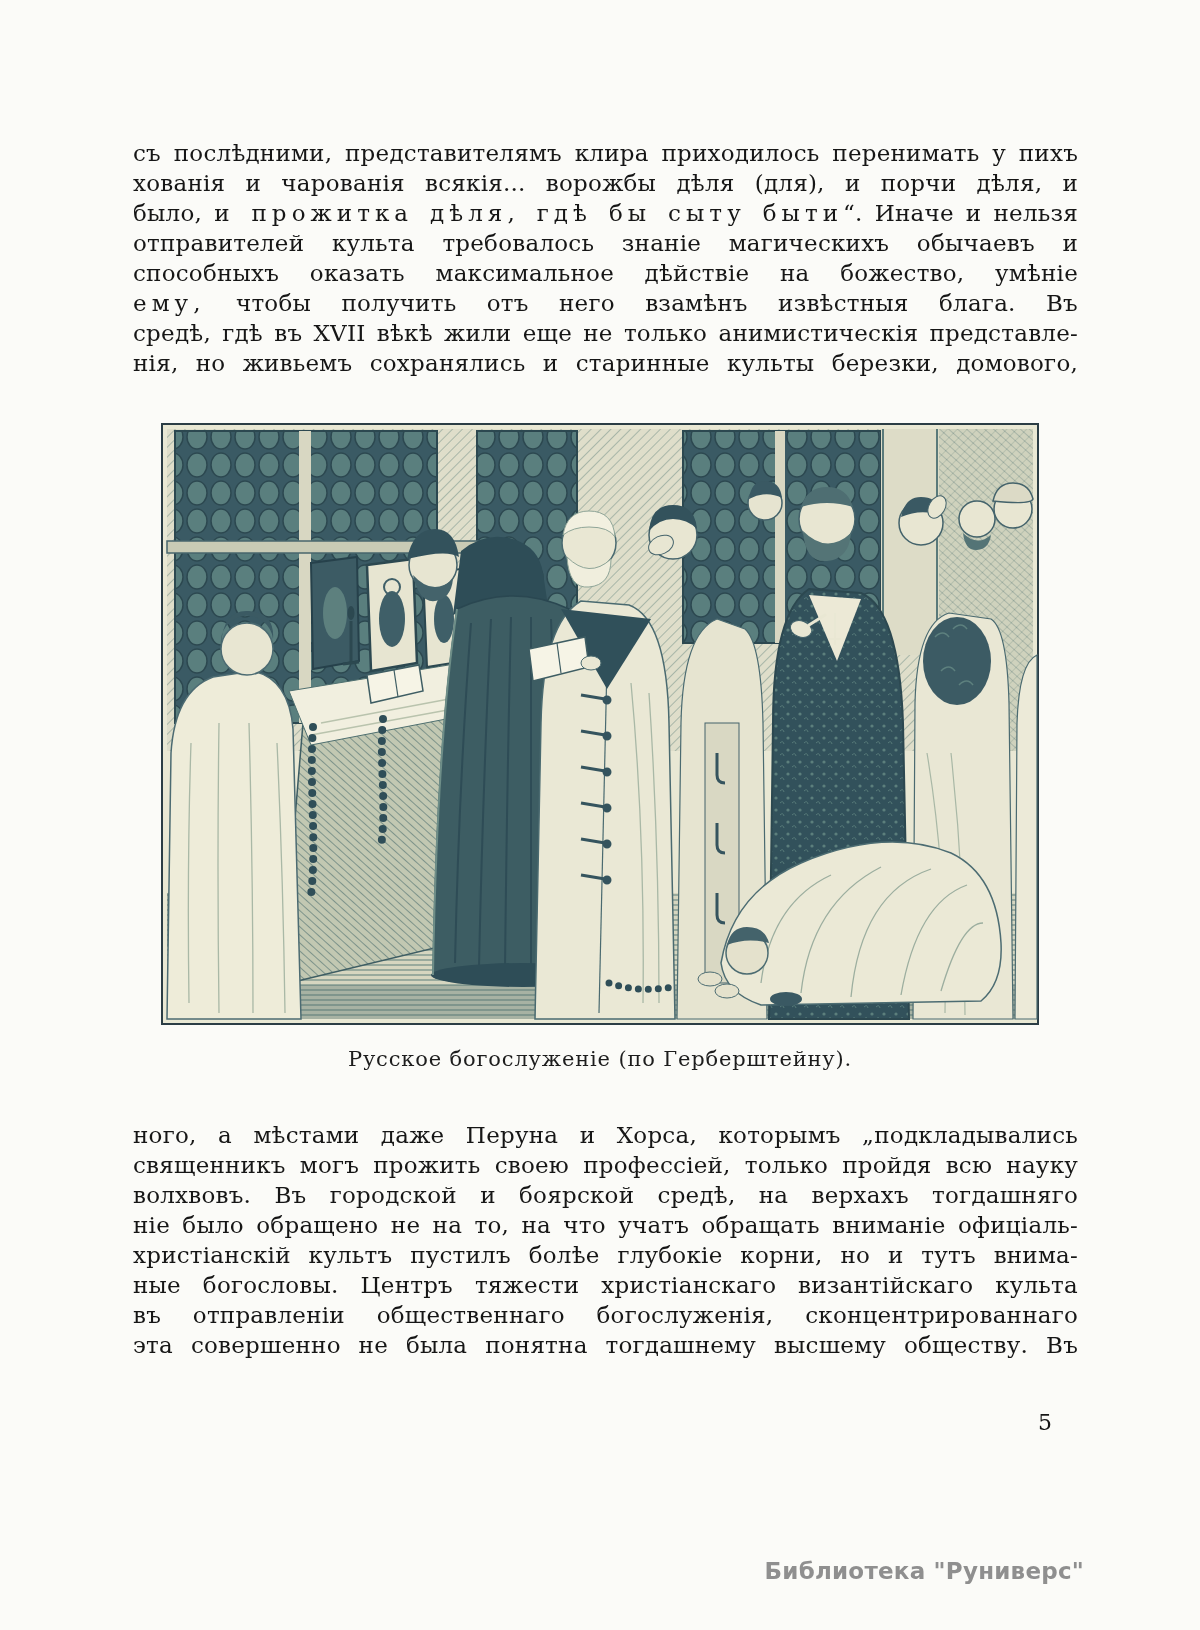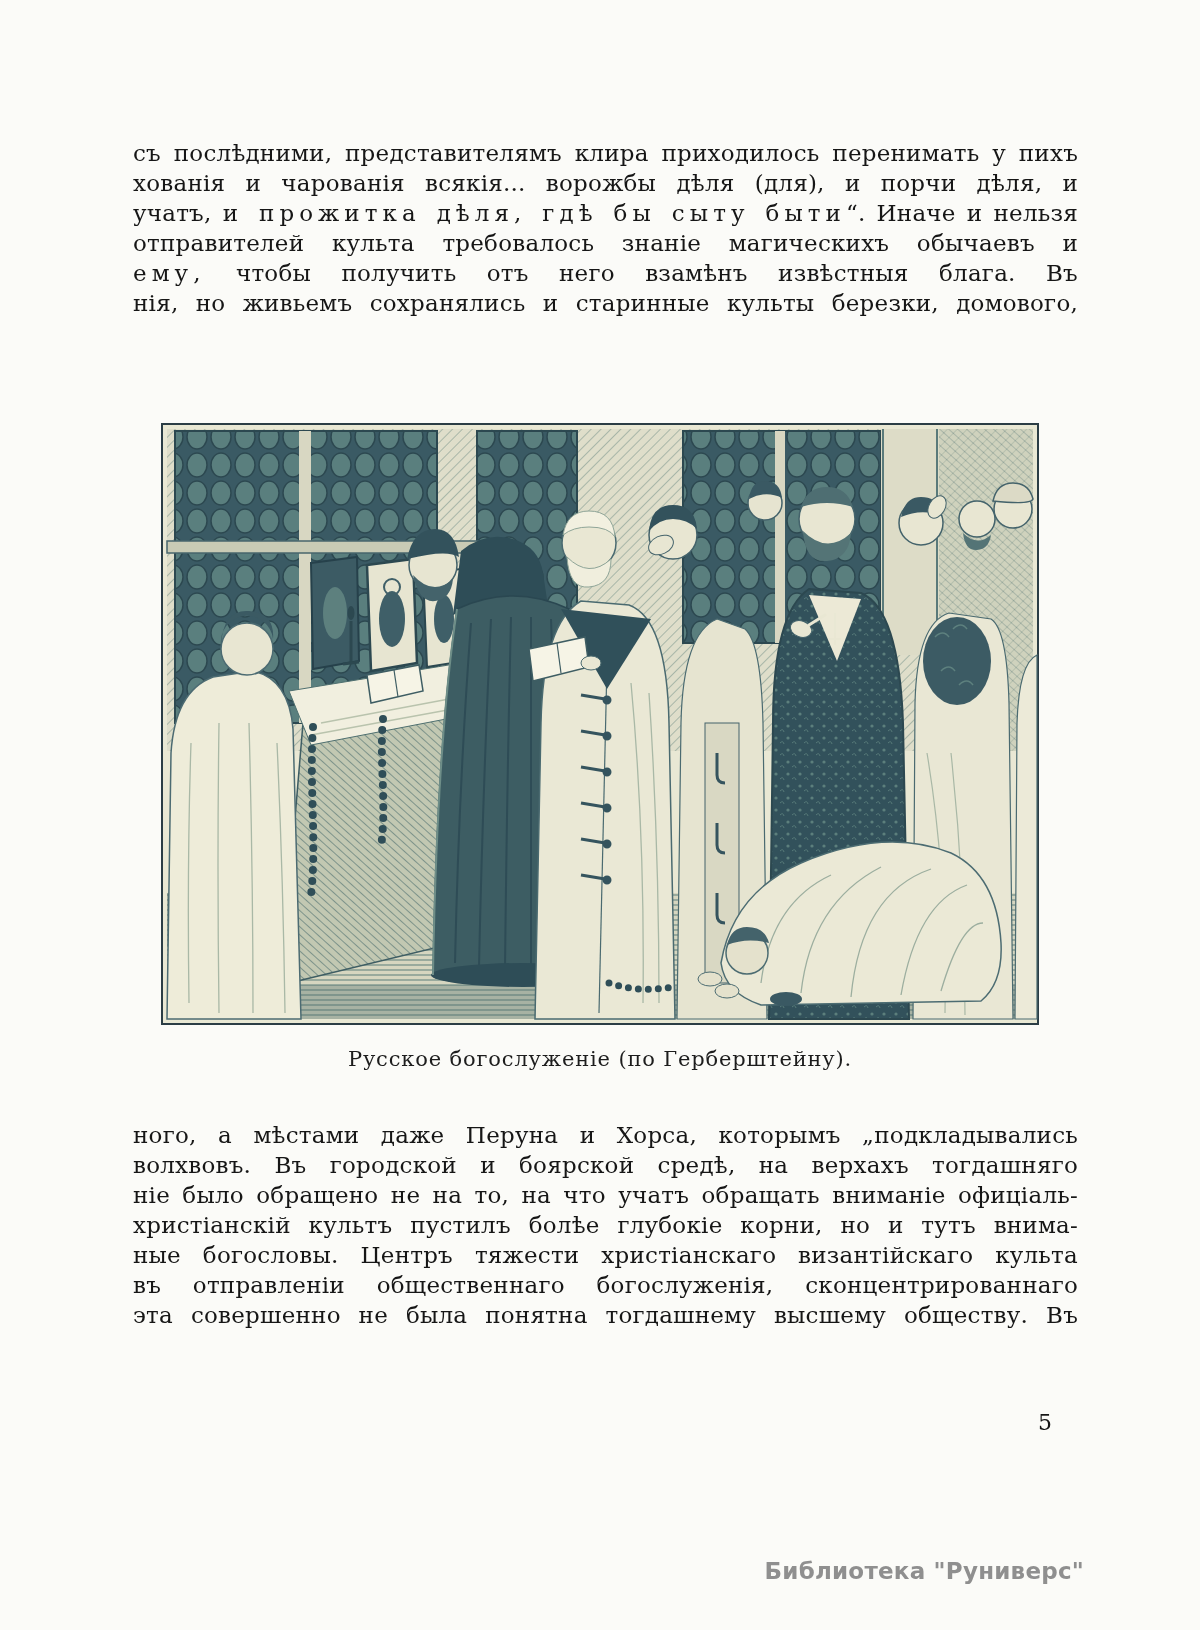--- a/index.html
+++ b/index.html
@@ -63,23 +63,25 @@
   }
 </style>
 </head>
 <body>
 
 <div class="sheet">
 
   <div class="para para1">
       <div class="line"><span>съ послѣдними, представителямъ клира приходилось перенимать у пихъ „вол-</span></div>
       <div class="line"><span>хованія и чарованія всякія... ворожбы дѣля (для), и порчи дѣля, и болѣзни</span></div>
-      <div class="line"><span>учатъ, </span><span class="em">и прожитка дѣля, гдѣ бы сыту быти</span><span>“. Иначе и нельзя было. Отъ</span></div>
+      <div class="line"><span>было, </span><span class="em">и прожитка дѣля, гдѣ бы сыту быти</span><span>“. Иначе и нельзя было. Отъ</span></div>
       <div class="line"><span>отправителей культа требовалось знаніе магическихъ обычаевъ и формулъ,</span></div>
+      <div class="line"><span>способныхъ оказать максимальное дѣйствіе на божество, умѣніе </span></div>
       <div class="line"><span class="em">ему,</span><span> чтобы получить отъ него взамѣнъ извѣстныя блага. Въ крестьянской</span></div>
+      <div class="line"><span>средѣ, гдѣ въ XVII вѣкѣ жили еще не только анимистическія представле-</span></div>
       <div class="line"><span>нія, но живьемъ сохранялись и старинные культы березки, домового, водя-</span></div>
     </div>
 
   <figure class="plate">
     <svg viewBox="0 0 878 602" xmlns="http://www.w3.org/2000/svg" aria-hidden="true">
       <defs>
         <pattern id="hatch" patternUnits="userSpaceOnUse" width="7" height="7" patternTransform="rotate(45)">
           <rect width="7" height="7" fill="#dfdeca"></rect>
           <line x1="0" y1="0" x2="0" y2="7" stroke="#8ba095" stroke-width="1.3"></line>
         </pattern>
@@ -226,20 +228,21 @@
       <ellipse cx="566" cy="568" rx="12" ry="7" fill="#e4e1cc" stroke="#4c6c72" stroke-width="1"></ellipse>
       <ellipse cx="625" cy="576" rx="16" ry="7" fill="#3a5963"></ellipse>
 
       <path d="M448,560 q30,10 64,4" stroke="#2f4e58" stroke-width="7" stroke-linecap="round" stroke-dasharray="0,10" fill="none"></path>
     </svg>
     <figcaption>Русское богослуженіе (по Герберштейну).</figcaption>
   </figure>
 
   <div class="para para2">
       <div class="line"><span>ного, а мѣстами даже Перуна и Хорса, которымъ „подкладывались требы“,</span></div>
+      <div class="line"><span>священникъ могъ прожить своею профессіей, только пройдя всю науку</span></div>
       <div class="line"><span>волхвовъ. Въ городской и боярской средѣ, на верхахъ тогдашняго общества,</span></div>
       <div class="line"><span>ніе было обращено не на то, на что учатъ обращать вниманіе офиціаль-</span></div>
       <div class="line"><span>христіанскій культъ пустилъ болѣе глубокіе корни, но и тутъ внима-</span></div>
       <div class="line"><span>ные богословы. Центръ тяжести христіанскаго византійскаго культа лежитъ</span></div>
       <div class="line"><span>въ отправленіи общественнаго богослуженія, сконцентрированнаго вокругъ</span></div>
       <div class="line"><span>эта совершенно не была понятна тогдашнему высшему обществу. Въ бого-</span></div>
     </div>
 
   <div class="page-number">5</div>
 

